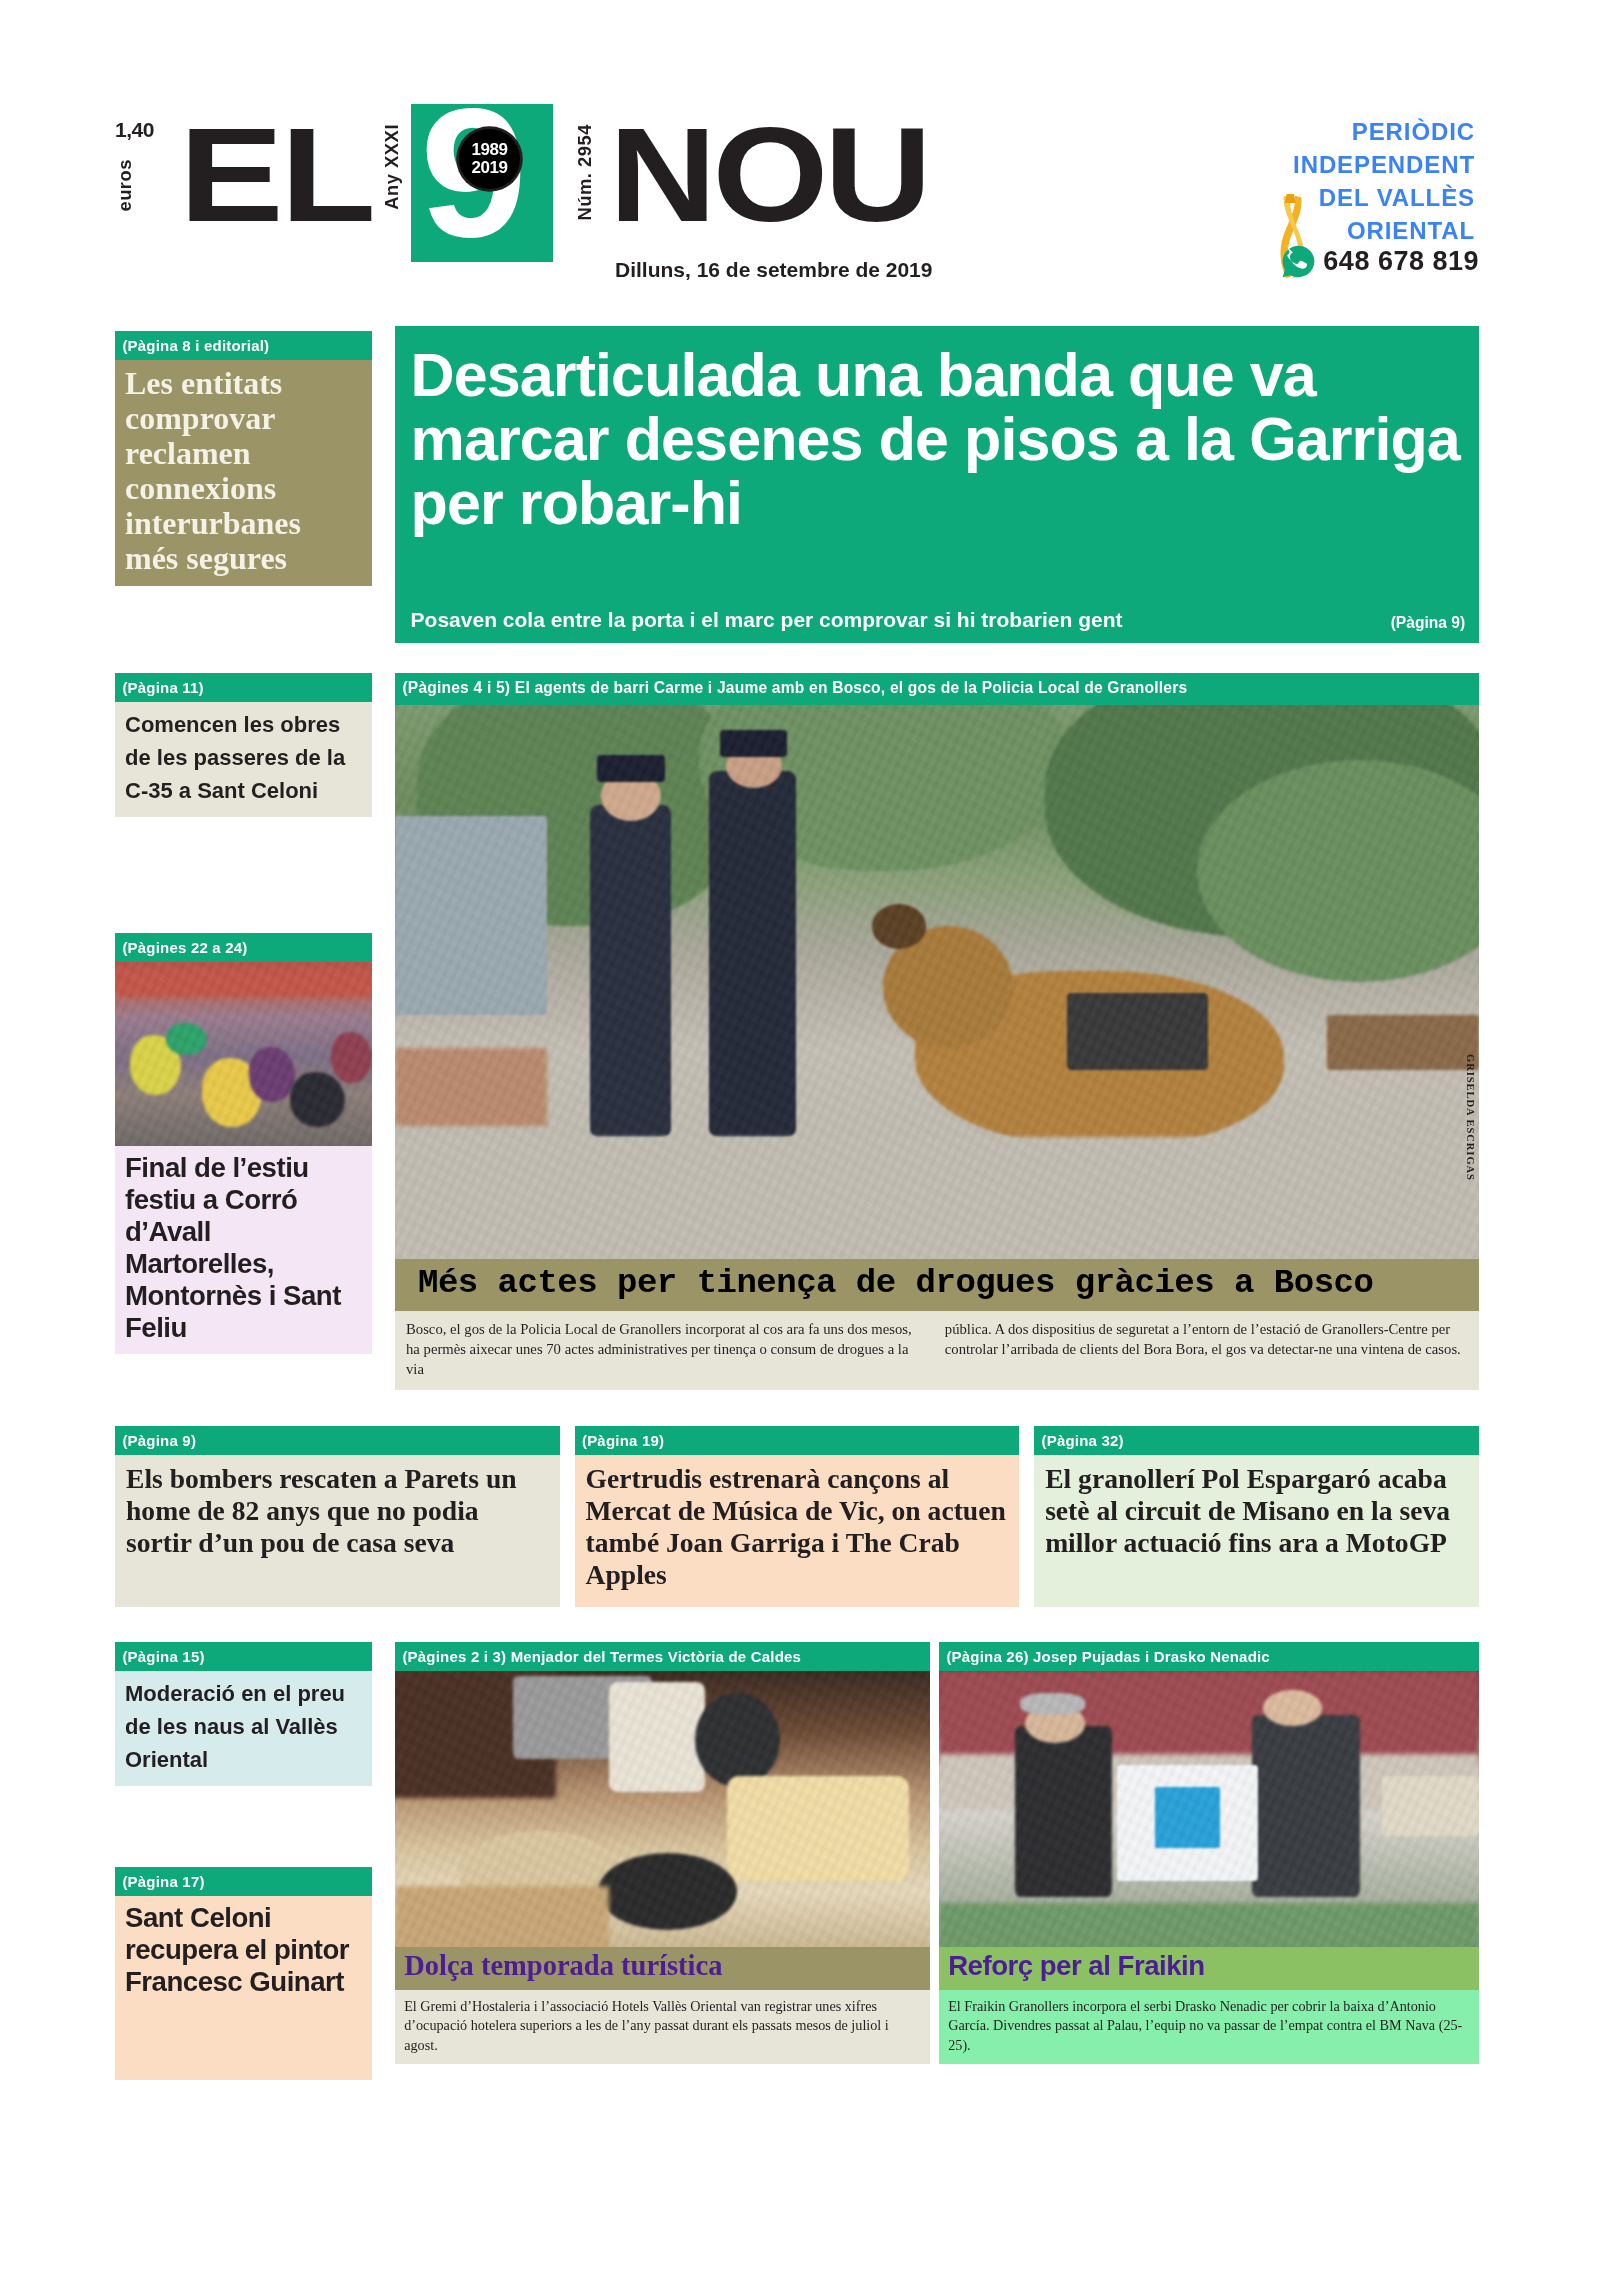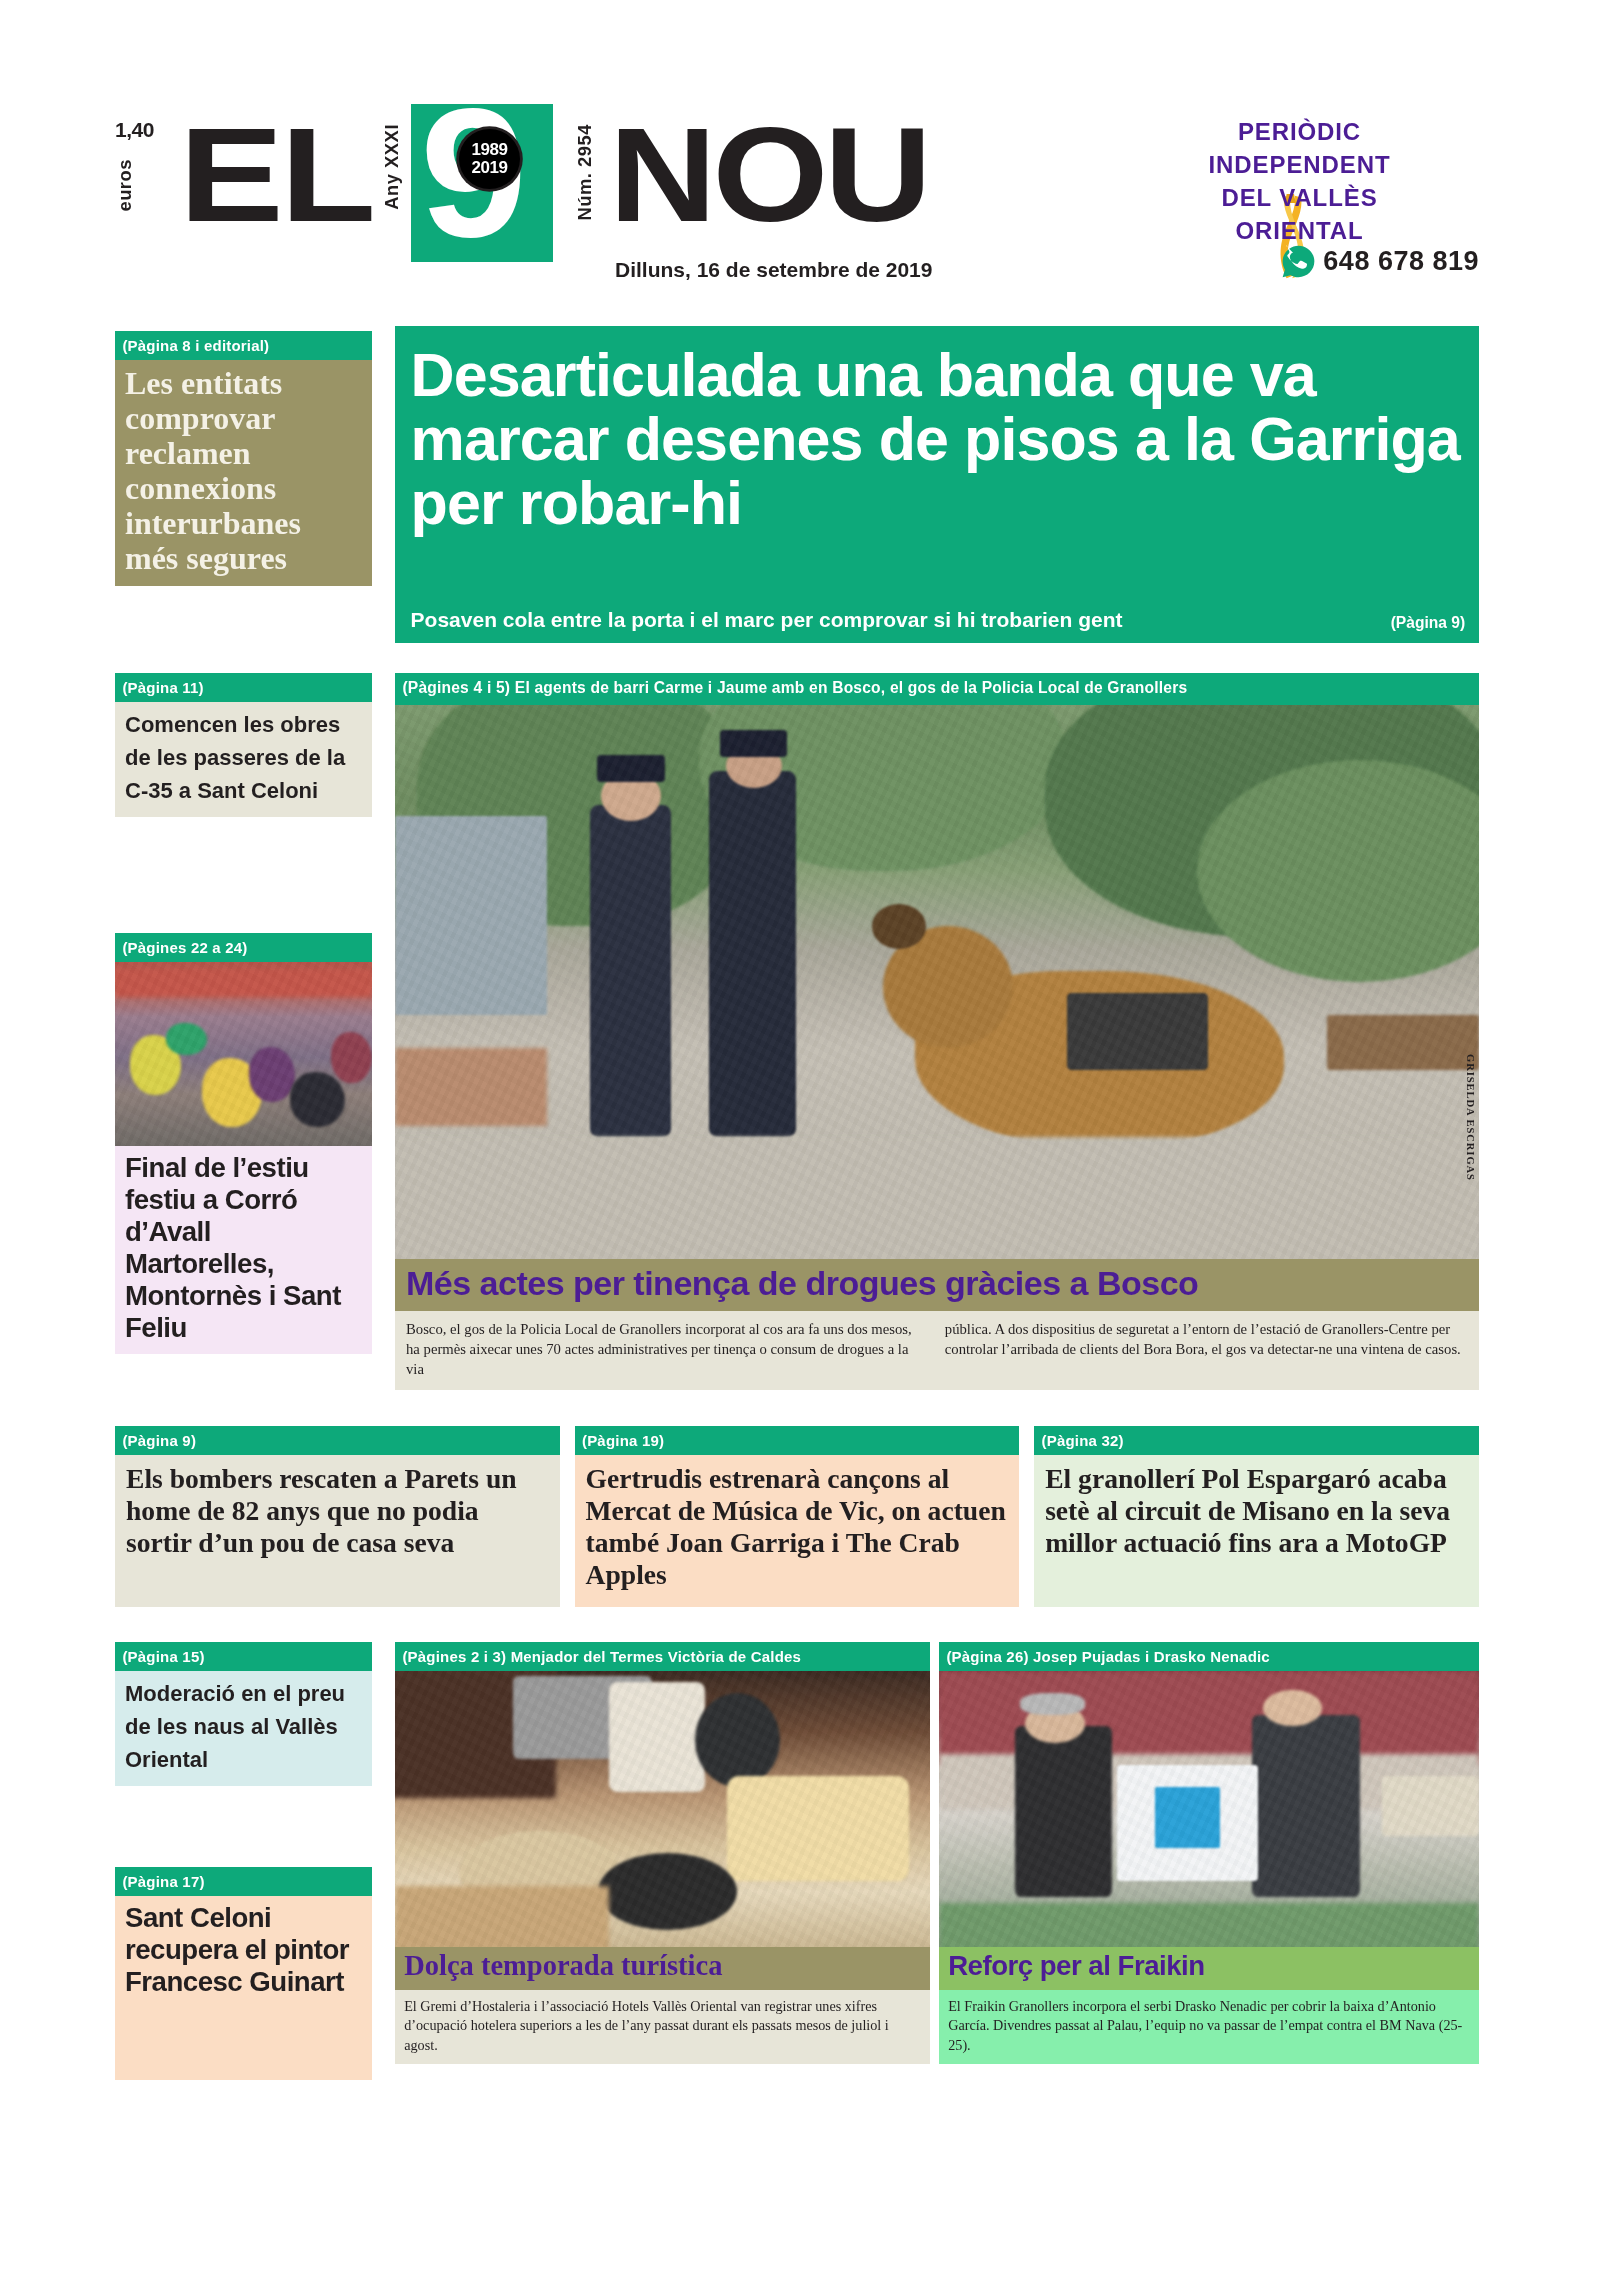--- a/index.html
+++ b/index.html
@@ -59,22 +59,22 @@
     font-size:133px; line-height:115px; font-weight:bold;
     color:#231f20; letter-spacing:-3.7px;
     transform:scaleX(1.12); transform-origin:left top;
   }
   .ribbon { position:absolute; left:1153px; top:87px; width:51px; height:87px; }
   .date-line {
     position:absolute; left:500px; top:152px;
     font-size:21px; font-weight:bold; color:#231f20; letter-spacing:0px;
   }
   .tagline {
-    position:absolute; right:12px; top:9.2px; width:335px;
-    text-align:center; color:#4c1d95; font-weight:bold;
+    position:absolute; right:4px; top:9.2px; width:335px;
+    text-align:right; color:#3b82f6; font-weight:bold;
     font-size:24px; line-height:33px; letter-spacing:0.9px;
   }
   .phone-row {
     position:absolute; right:0px; top:138px;
     display:flex; align-items:center; gap:7.4px;
   }
   .wa-icon { width:35px; height:35px; }
   .phone-num { font-size:27px; font-weight:bold; color:#231f20; letter-spacing:0.5px; }
 
   
@@ -128,22 +128,22 @@
   }
   .photo-credit {
     position:absolute; font-size:10.6px; font-weight:bold; letter-spacing:0.9px;
     color:#231f20; writing-mode:vertical-rl; white-space:nowrap;
     font-family:"Liberation Serif", serif;
   }
   .caption-bar {
     background:#9a9466; padding:6.4px 11px 10px 11px;
   }
   .caption-bar h2 {
-    font-family:Liberation Sans, sans-serif; font-weight:bold;
-    color:#4c1d95; font-size:34px; line-height:36px; letter-spacing:-0.5px;
+    font-family:Liberation Mono, monospace; font-weight:bold;
+    color:#000000; font-size:34px; line-height:36px; letter-spacing:-0.5px;margin-left:12px;
   }
   .body-band { background:#e7e5d8; padding:8.3px 11px 11px 11px; }
   .body-cols { display:flex; gap:15.6px; }
   .body-cols p {
     flex:1; font-family:"Liberation Serif", serif;
     font-size:14.7px; line-height:20px; color:#231f20;
   }
 
   
   .trio { position:absolute; left:115px; top:1426px; width:1364px; display:flex; gap:14.7px; }

